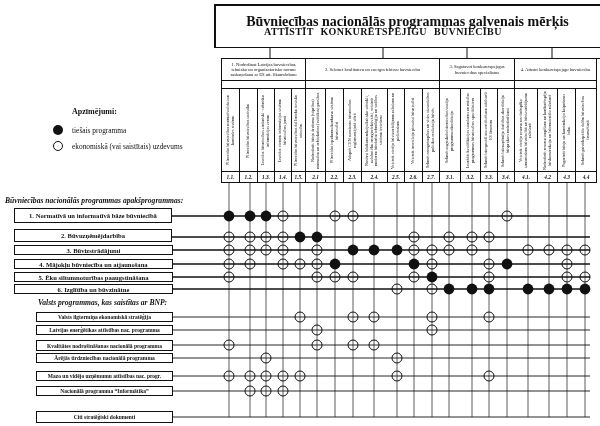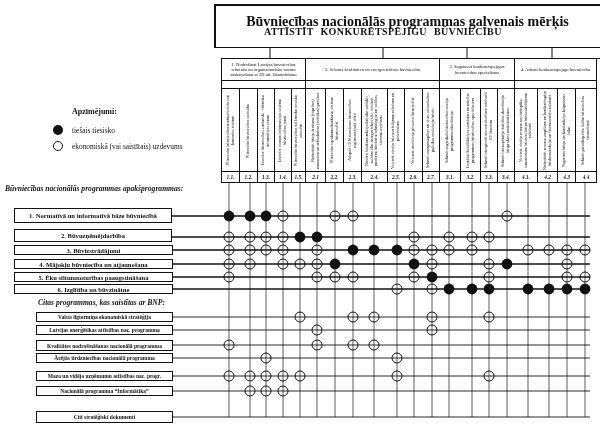--- a/index.html
+++ b/index.html
@@ -57,21 +57,21 @@
     #legend-title { left: 72px; top: 107px; font-weight: bold; font-size: 8px; text-align: right; }
     .legend-icon { position: absolute; width: 10px; height: 10px; border-radius: 50%; box-sizing: border-box; }
     #legend-direct-icon { left: 53px; top: 125px; background: #111; }
     #legend-related-icon { left: 53px; top: 141px; border: 1px solid #111; background: #fff; }
     .legend-label { left: 72px; font-size: 7.4px; }
     #legend-direct-label { top: 126px; }
     #legend-related-label { top: 142px; }
 
     
     .section-heading { font-style: italic; font-weight: bold; font-size: 7.6px; }
-    #sub-heading { left: 5px; top: 184px; }
+    #sub-heading { left: 5px; top: 196px; }
     #other-heading { left: 38px; top: 298px; }
 
     
     .row-box {
       position: absolute; box-sizing: border-box; border: 1.3px solid #111; background: #fff;
       display: flex; align-items: center; justify-content: center;
       font-weight: bold; white-space: nowrap; overflow: hidden;
     }
     .row-box.sub { font-size: 6.6px; }
     .row-box.other { font-size: 5.5px; border-width: 1px; }
@@ -304,26 +304,26 @@
       </div>
       <div class="num-cell" style="left: 336px; width: 18px;">4.3</div>
       <div class="task-cell" style="left: 354px; width: 21px;">
         <div class="task-text">Sekmēt privātkapitāla dalību būvniecības finansēšanā</div>
       </div>
       <div class="num-cell" style="left: 354px; width: 21px;">4.4</div>
     </div>
 
   <div id="legend-title" class="abs">Apzīmējumi:</div>
   <span id="legend-direct-icon" class="legend-icon"></span>
-  <div id="legend-direct-label" class="abs legend-label">tiešais tiesisko</div>
+  <div id="legend-direct-label" class="abs legend-label">tiešais programma</div>
   <span id="legend-related-icon" class="legend-icon"></span>
   <div id="legend-related-label" class="abs legend-label">ekonomiskā (vai saistītais) uzdevums</div>
 
   <div id="sub-heading" class="abs section-heading">Būvniecības nacionālās programmas apakšprogrammas:</div>
-  <div id="other-heading" class="abs section-heading">Citas programmas, kas saistītas ar BNP:</div>
+  <div id="other-heading" class="abs section-heading">Valsts programmas, kas saistītas ar BNP:</div>
 
   <div id="row-boxes">
       <div class="row-box sub" style="left: 14px; top: 208px; width: 158px; height: 15px;">1.  Normatīvā un informatīvā bāze būvniecībā</div>
       <div class="row-box sub" style="left: 14px; top: 229px; width: 158px; height: 13px;">2.  Būvuzņēmējdarbība</div>
       <div class="row-box sub" style="left: 14px; top: 245px; width: 159px; height: 10px;">3.  Būvizstrādājumi</div>
       <div class="row-box sub" style="left: 14px; top: 259px; width: 159px; height: 10px;">4.  Mājokļu būvniecība un atjaunošana</div>
       <div class="row-box sub" style="left: 14px; top: 272px; width: 159px; height: 10px;">5.  Ēku siltumnoturības paaugstināšana</div>
       <div class="row-box sub" style="left: 14px; top: 284px; width: 159px; height: 10px;">6.  Izglītība un būvzinātne</div>
       <div class="row-box other" style="left: 36px; top: 312px; width: 137px; height: 10px;">Valsts ilgtermiņa ekonomiskā stratēģija</div>
       <div class="row-box other" style="left: 36px; top: 325px; width: 137px; height: 10px;">Latvijas enerģētikas attīstības nac. programma</div>

